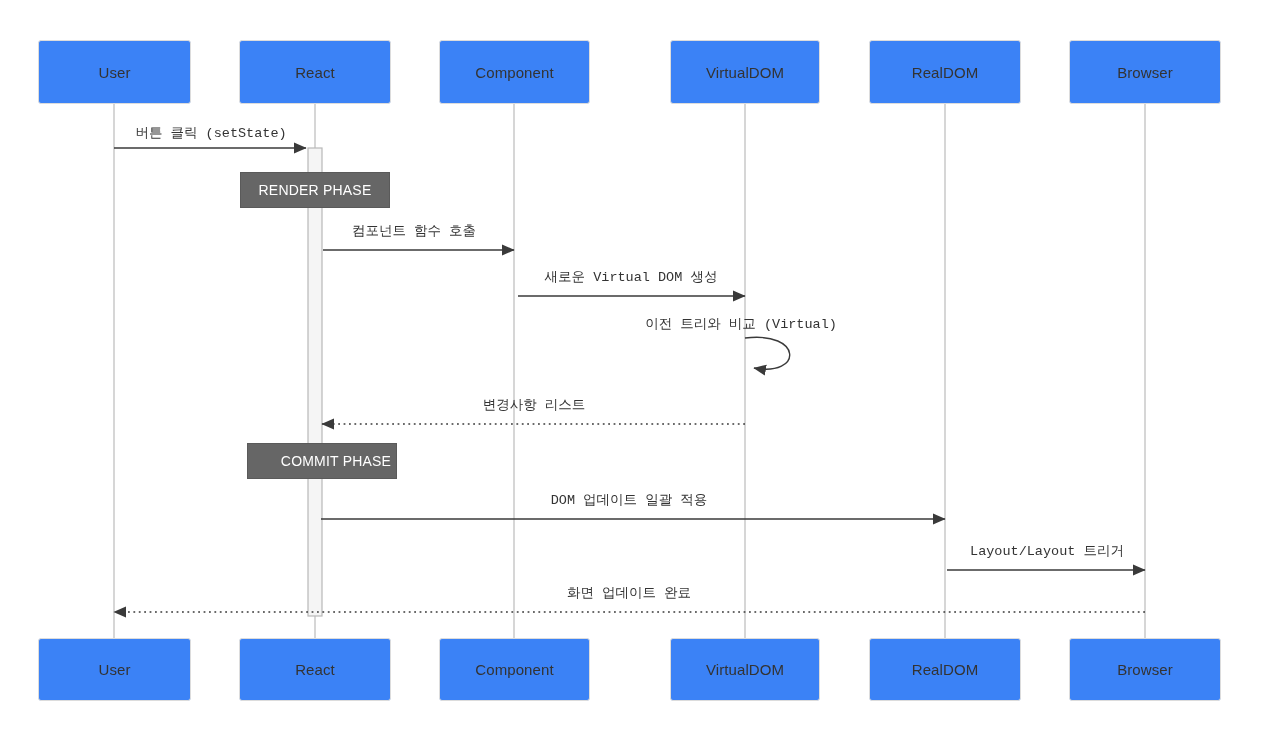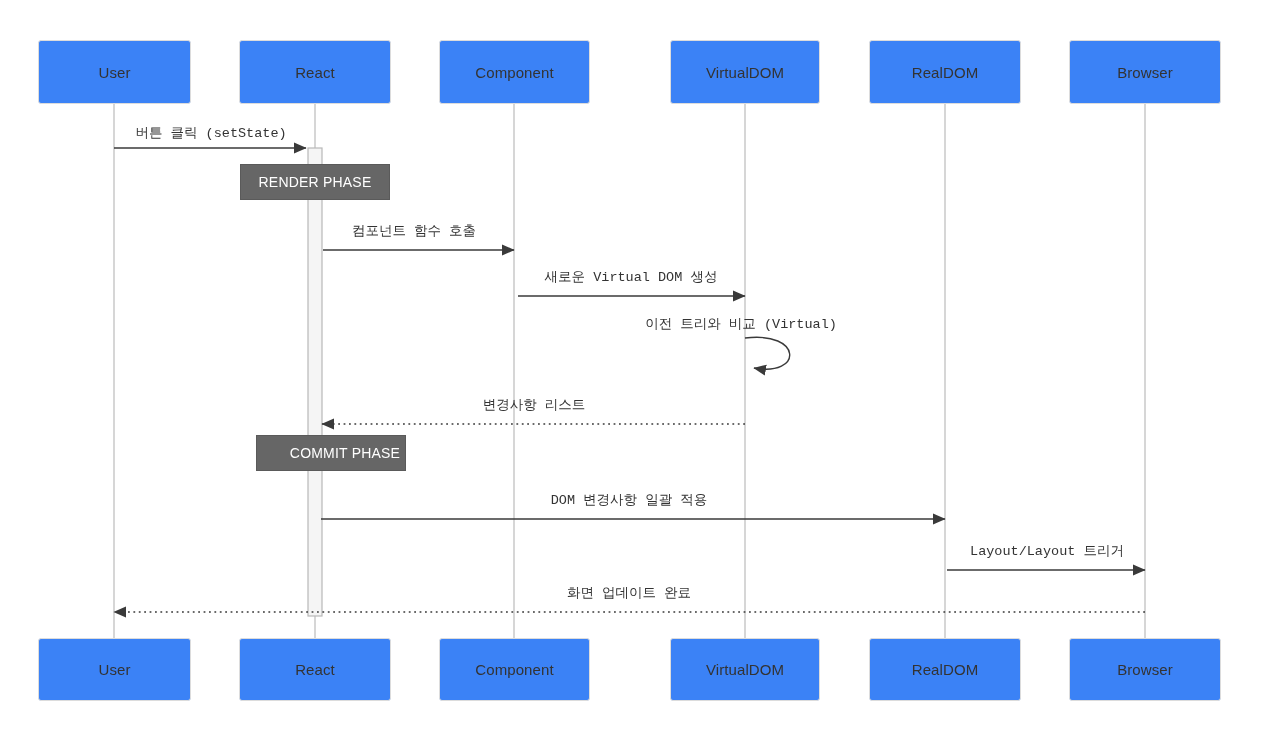--- a/index.html
+++ b/index.html
@@ -45,20 +45,21 @@
   }
   .note-box {
     position: absolute;
     background: #666666;
     border: 1px solid #5a5a5a;
     box-sizing: border-box;
     display: flex;
     align-items: center;
     justify-content: center;
     z-index: 6;
+    margin-top: 8px;
   }
   .note-label {
     font-size: 14px;
     color: #ffffff;
     font-family: "Liberation Sans", "DejaVu Sans", sans-serif;
     letter-spacing: 0.2px;
     white-space: nowrap;
   }
   .msg-label {
     position: absolute;
@@ -145,28 +146,28 @@
         <span class="participant-label">RealDOM</span>
       </div>
       <div class="participant-box" style="left: 1069px; top: 638px; width: 152px; height: 63px;">
         <span class="participant-label">Browser</span>
       </div>
     </div>
   <div id="notes-layer">
       <div class="note-box" style="left: 240px; top: 164px; width: 150px; height: 36px;">
         <span class="note-label">RENDER PHASE</span>
       </div>
-      <div class="note-box" style="left: 256px; top: 435px; width: 150px; height: 36px; padding-left: 28px;">
+      <div class="note-box" style="left: 247px; top: 435px; width: 150px; height: 36px; padding-left: 28px;">
         <span class="note-label">COMMIT PHASE</span>
       </div>
     </div>
   <div id="labels-layer">
       <div class="msg-label" style="left: 211px; top: 124px;">버튼 클릭 (setState)</div>
       <div class="msg-label" style="left: 414px; top: 222px;">컴포넌트 함수 호출</div>
       <div class="msg-label" style="left: 631px; top: 268px;">새로운 Virtual DOM 생성</div>
       <div class="msg-label" style="left: 741px; top: 315px;">이전 트리와 비교 (Virtual)</div>
       <div class="msg-label" style="left: 534px; top: 396px;">변경사항 리스트</div>
-      <div class="msg-label" style="left: 629px; top: 491px;">DOM 변경사항 일괄 적용</div>
+      <div class="msg-label" style="left: 629px; top: 491px;">DOM 업데이트 일괄 적용</div>
       <div class="msg-label" style="left: 1047px; top: 542px;">Layout/Layout 트리거</div>
       <div class="msg-label" style="left: 629px; top: 584px;">화면 업데이트 완료</div>
     </div>
 
 </div>
 
 </body></html>

